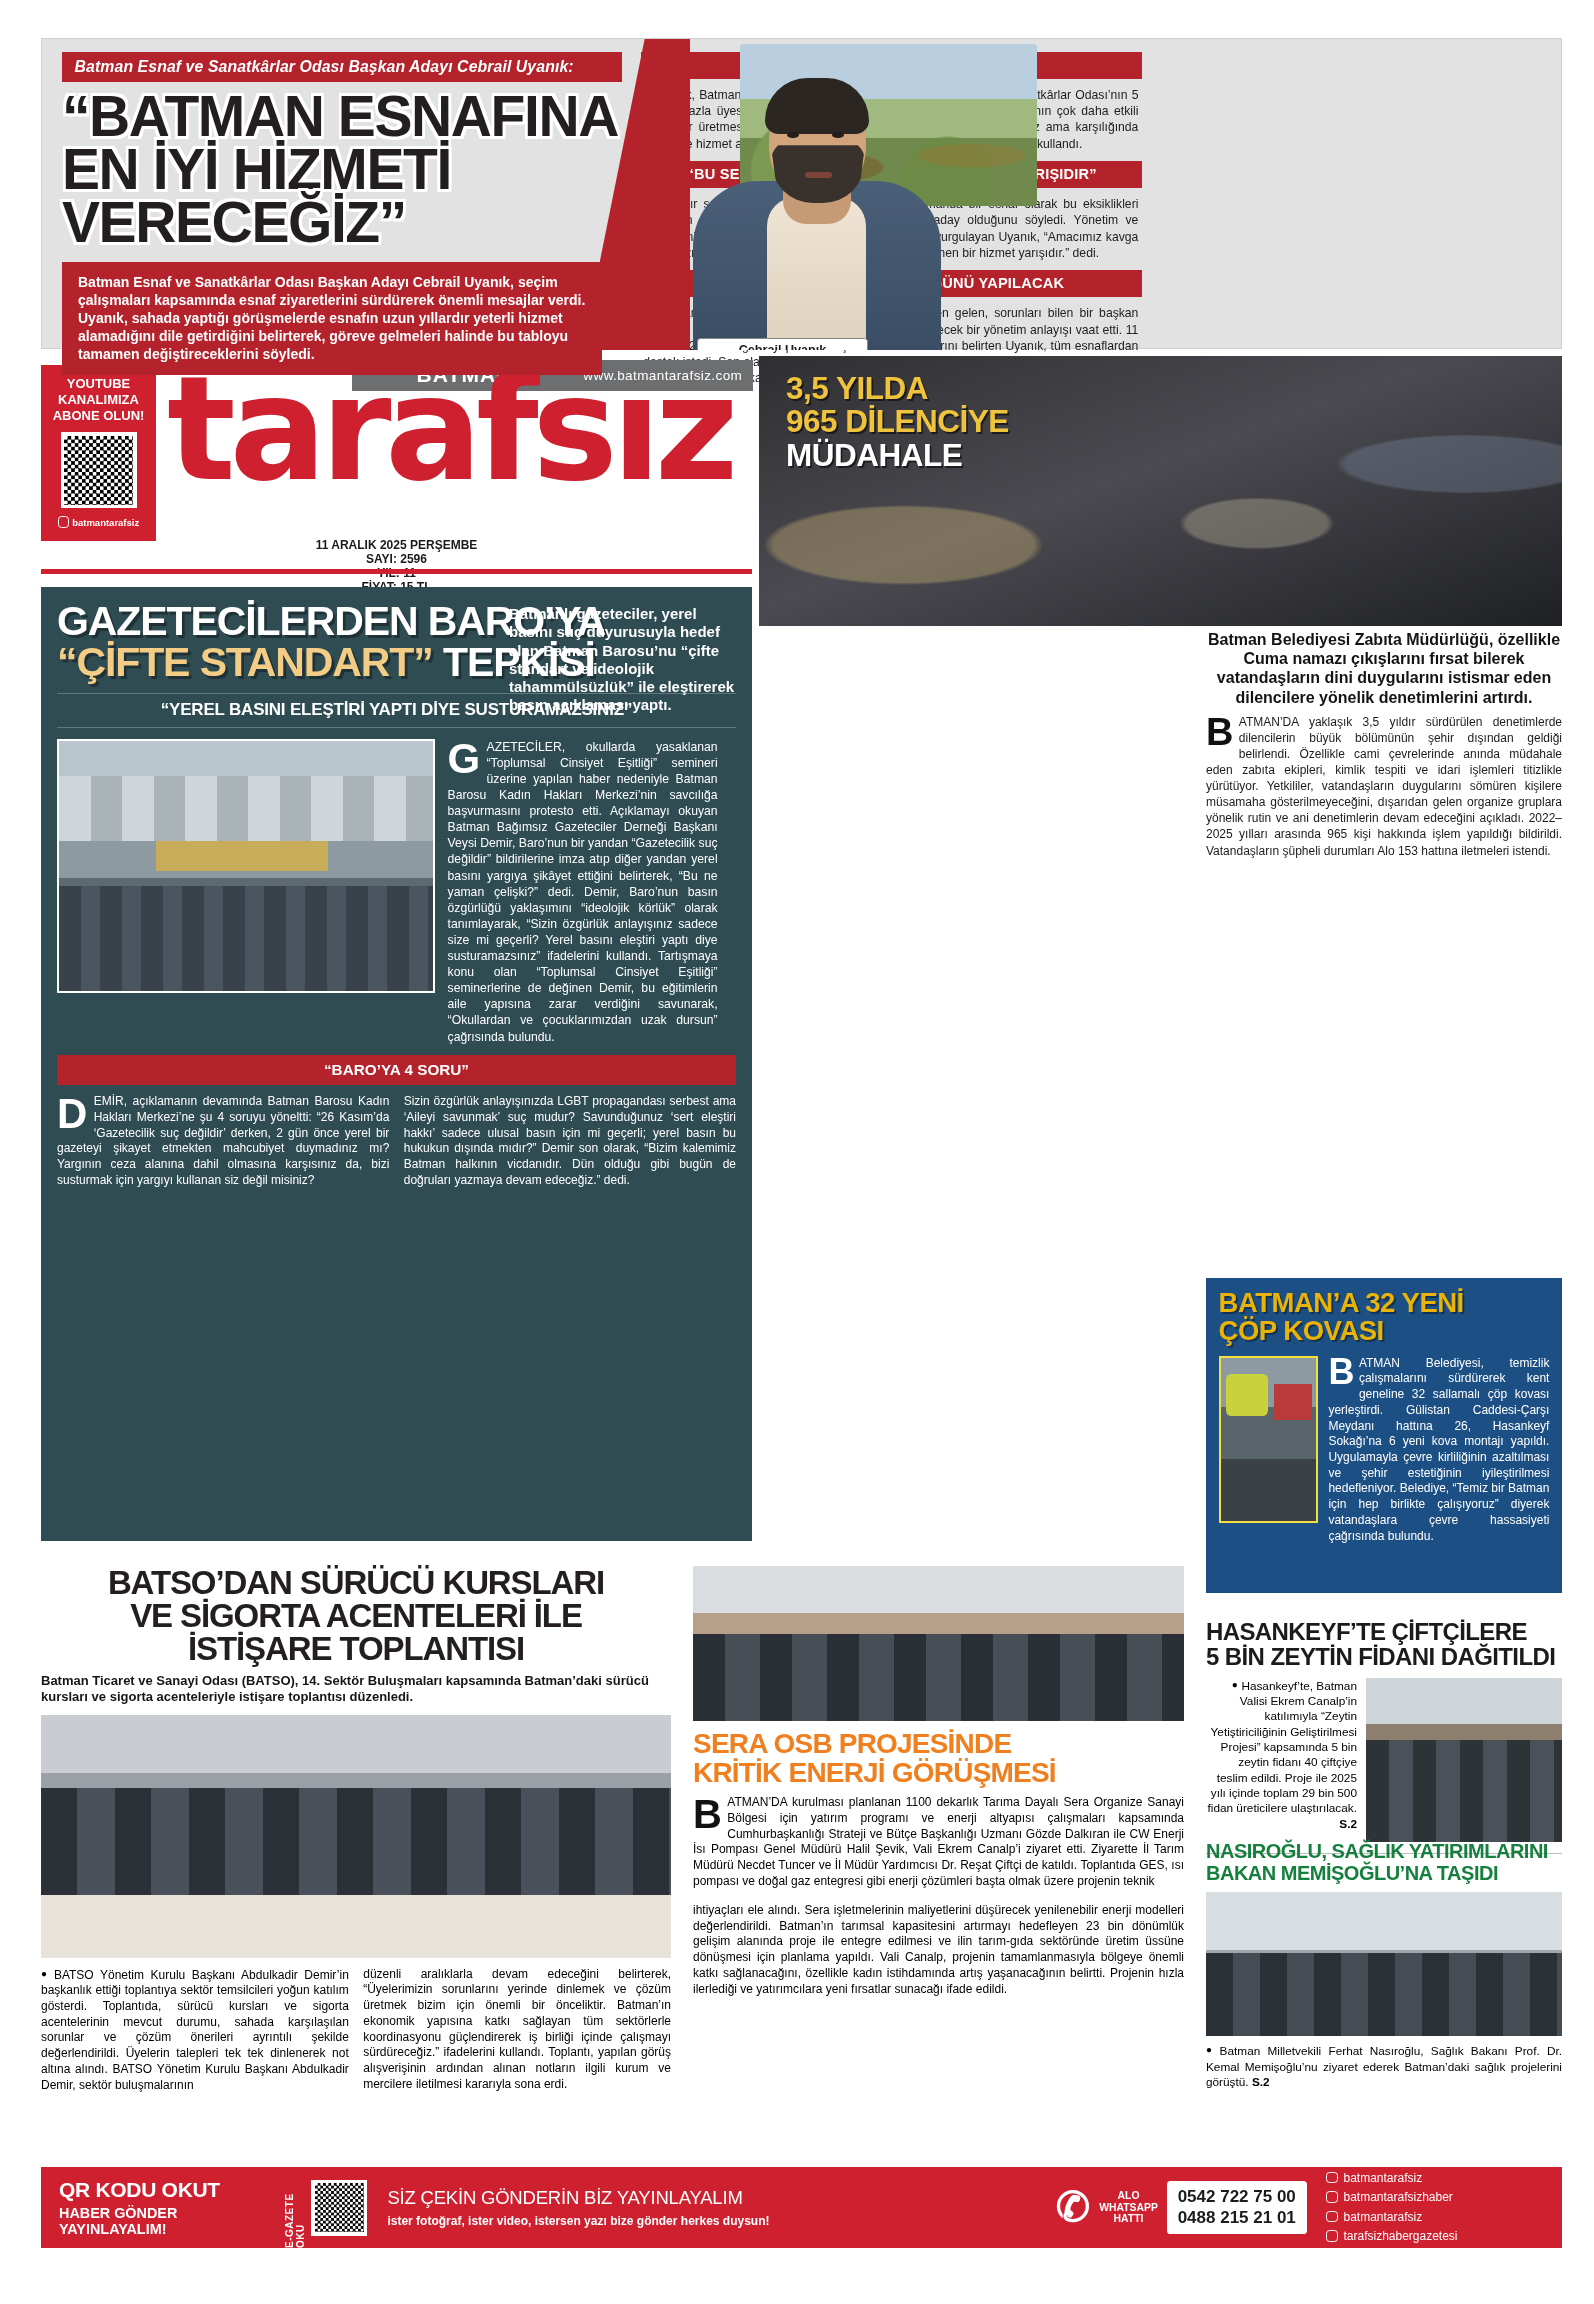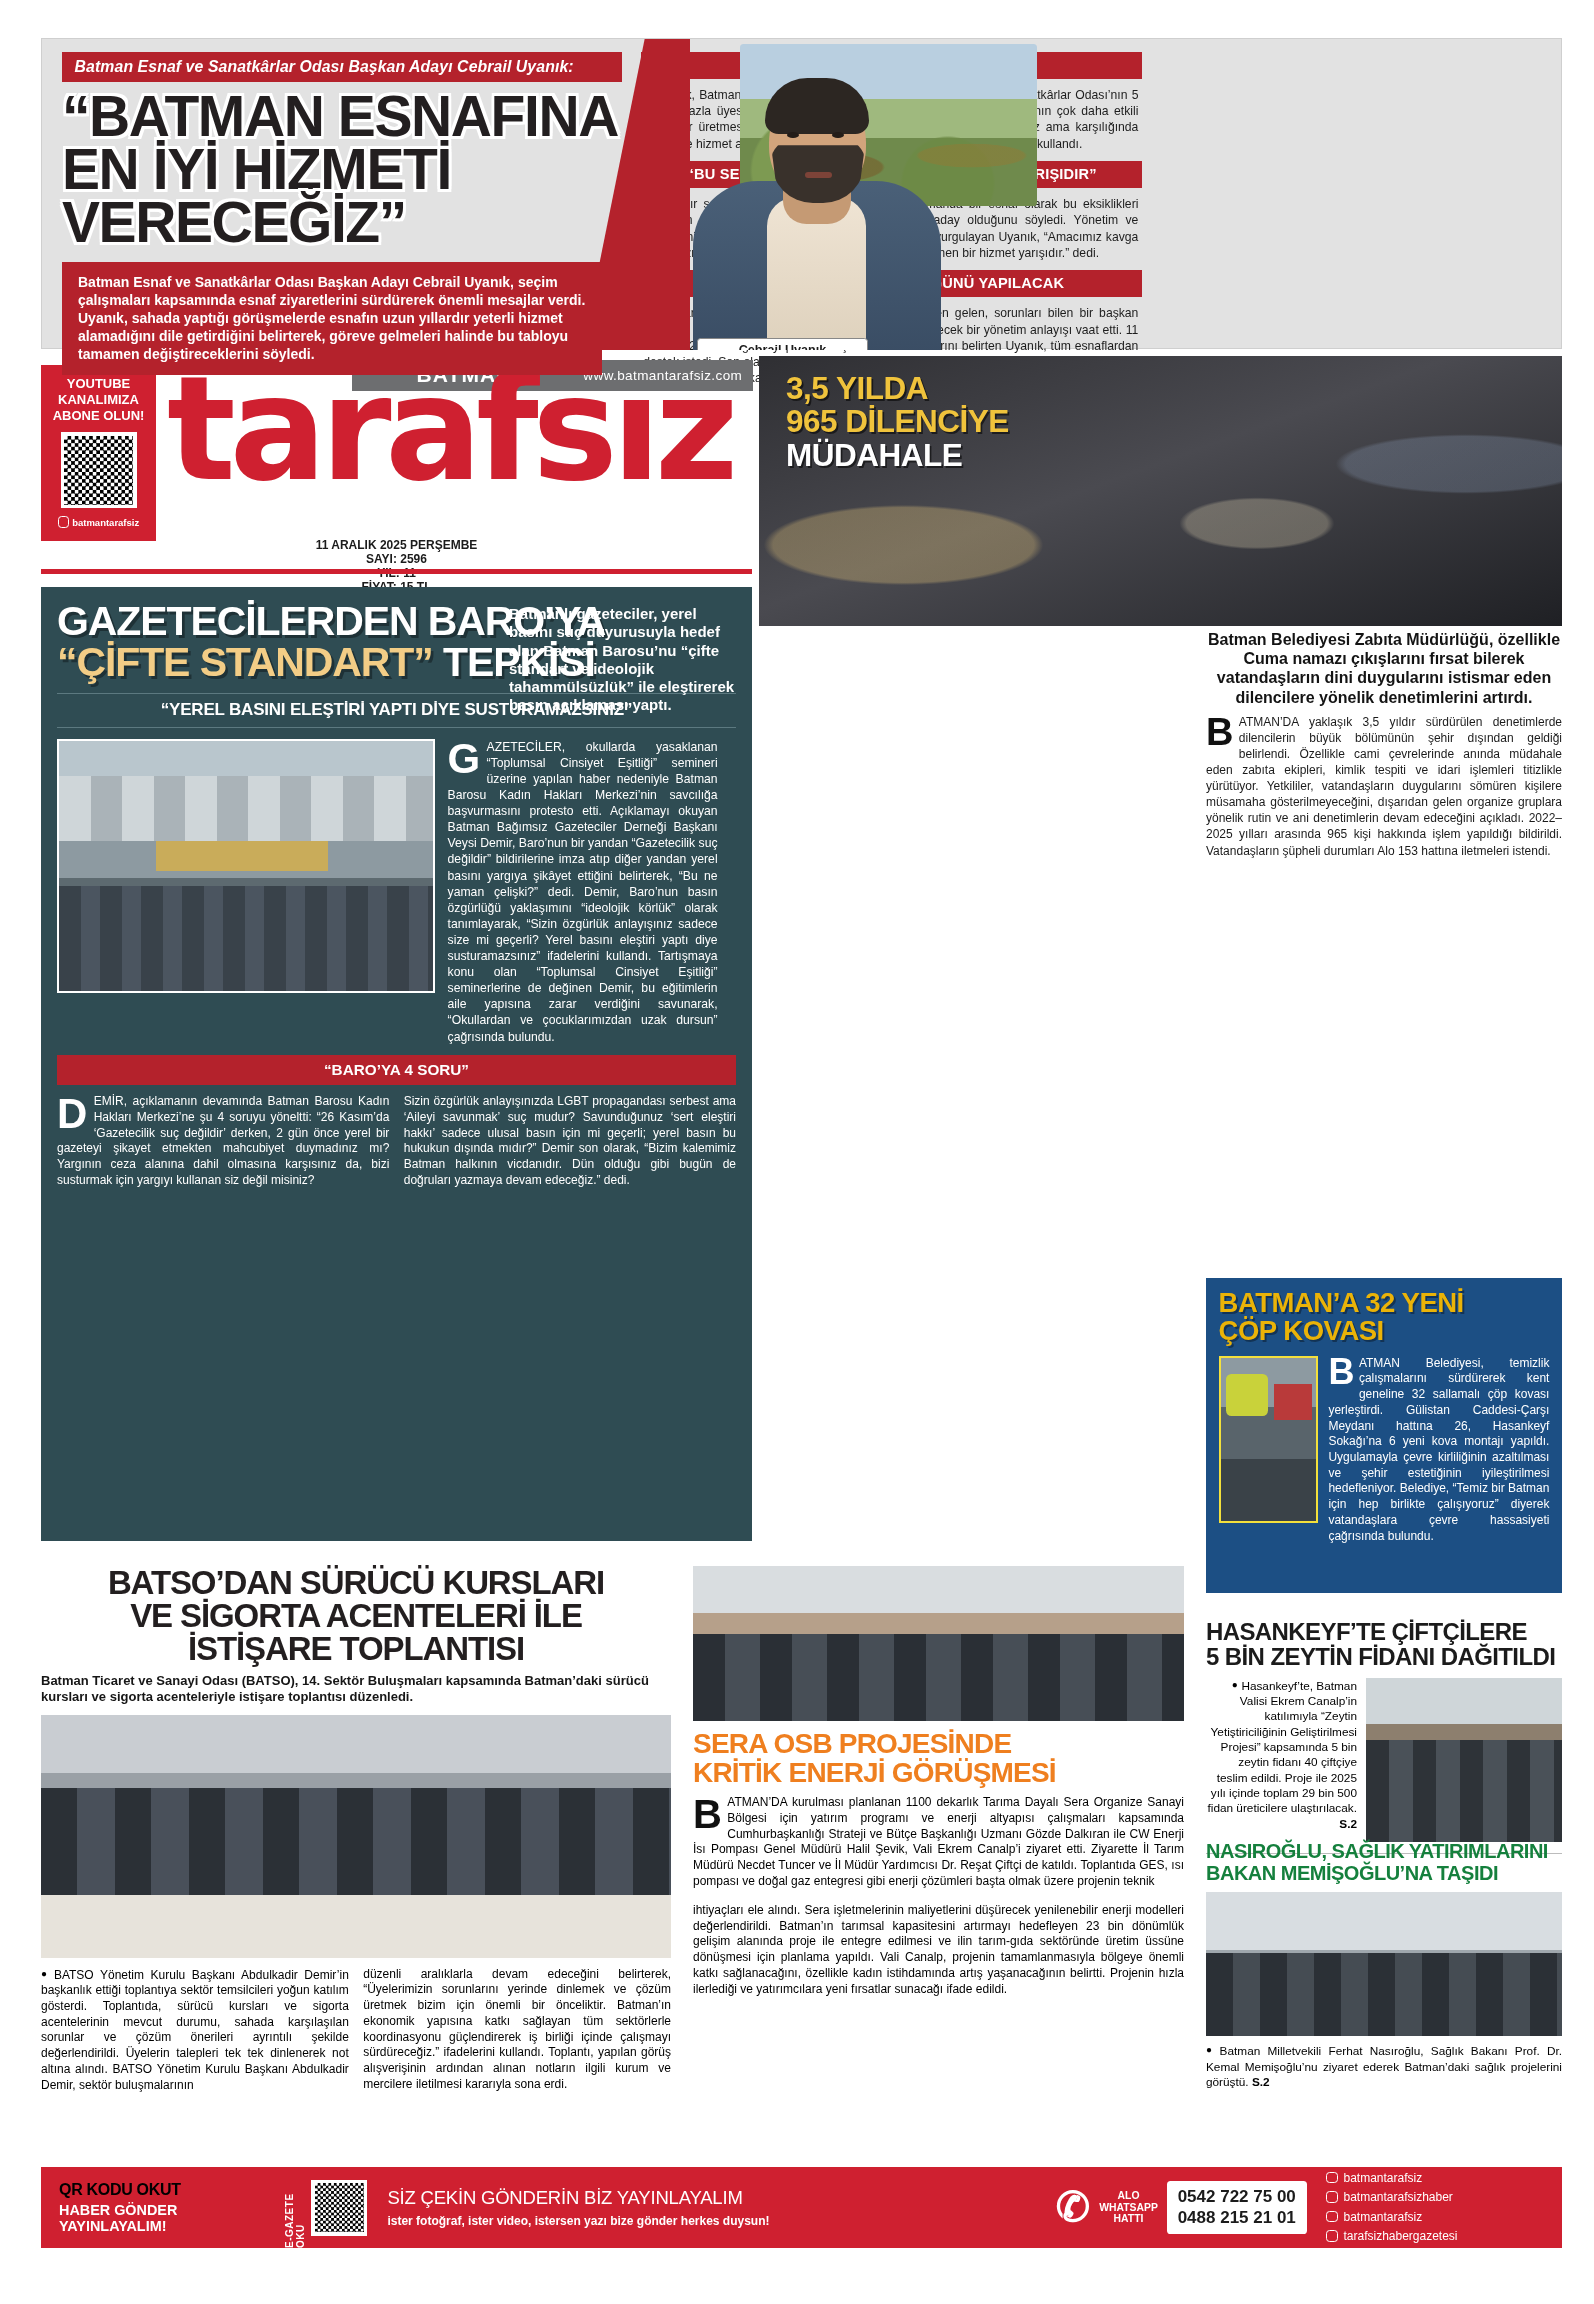--- a/index.html
+++ b/index.html
@@ -267,21 +267,21 @@
   .sera-cols{display:flex;gap:13.5px;margin-top:8px;font-size:12px;line-height:1.31;text-align:justify;flex-direction:column;}
   .sera-cols>div{flex:1;}
   .sera-cols .dropcap::first-letter{float:left;font-size:40px;line-height:.8;font-weight:900;padding:2.7px 5.4px 0 0;color:#111;}
 
   
   .footer {
     position:absolute; left: 41px; top: 2167px; width: 1521px; height: 81px;
     background:#cf2030; color:#fff; display:flex; align-items:center;
   }
   .f-qr-txt { width: 243px; padding-left: 18px;}
-  .f-qr-txt .a{font-size: 16px;font-weight:900;color:#000000;letter-spacing:-0.3px;}
+  .f-qr-txt .a{font-size: 21px;font-weight:900;color:#ffffff;letter-spacing:-0.3px;}
   .f-qr-txt .b{font-size: 14.4px;font-weight:800;margin-top:2.7px;}
   .f-egz{ writing-mode: vertical-rl; transform: rotate(180deg); font-size: 10px; font-weight:800; letter-spacing:0.5px; margin-right:5.4px;}
   .f-qr{width:56px;height:56px;background:#fff;padding:3.6px;}
   .f-qr .in{width:100%;height:100%;
     background-image: repeating-linear-gradient(90deg,#000 0 2.7px,#fff 2.7px 5.4px),
                       repeating-linear-gradient(0deg,#000 0 2.7px,#fff 2.7px 5.4px);
     background-blend-mode: difference; background-size:5.4px 5.4px;}
   .f-mid { flex: 1; padding-left: 20px;}
   .f-mid .a{font-size: 18.5px;font-weight:400;letter-spacing:-0.2px;}
   .f-mid .b{font-size: 12px;font-weight:700;margin-top:5.4px;}

